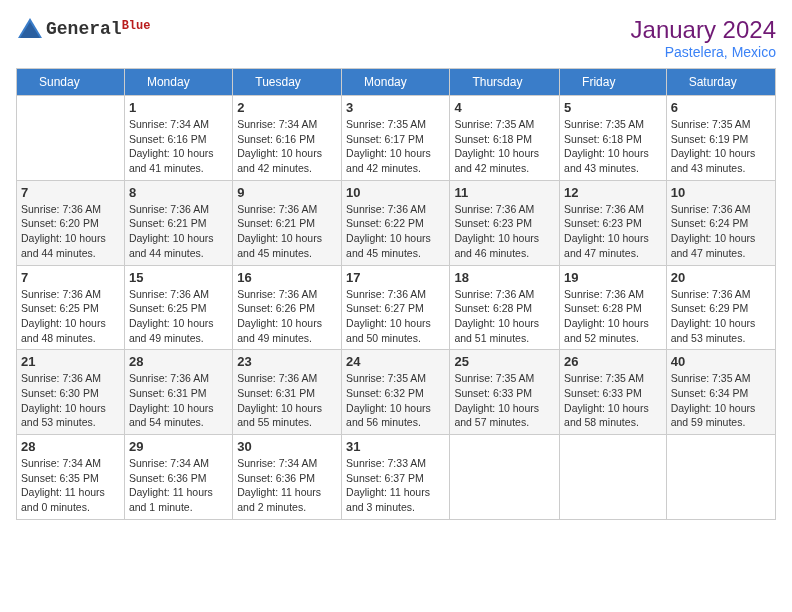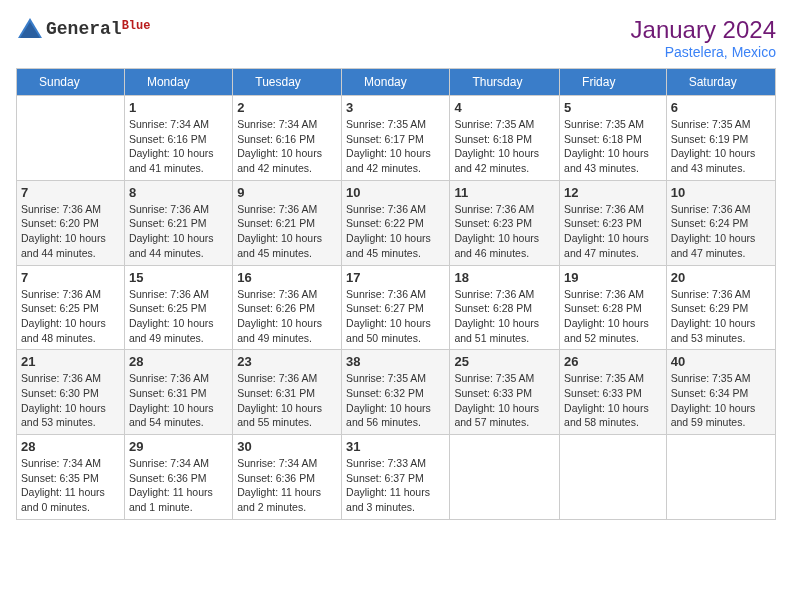--- a/index.html
+++ b/index.html
@@ -223,21 +223,21 @@
         </td>
         <td>
           <span class="day-num">28</span>
           <div class="day-info">Sunrise: 7:36 AM<br>Sunset: 6:31 PM<br>Daylight: 10 hours and 54 minutes.</div>
         </td>
         <td>
           <span class="day-num">23</span>
           <div class="day-info">Sunrise: 7:36 AM<br>Sunset: 6:31 PM<br>Daylight: 10 hours and 55 minutes.</div>
         </td>
         <td>
-          <span class="day-num">38</span>
+          <span class="day-num">24</span>
           <div class="day-info">Sunrise: 7:35 AM<br>Sunset: 6:32 PM<br>Daylight: 10 hours and 56 minutes.</div>
         </td>
         <td>
           <span class="day-num">25</span>
           <div class="day-info">Sunrise: 7:35 AM<br>Sunset: 6:33 PM<br>Daylight: 10 hours and 57 minutes.</div>
         </td>
         <td>
           <span class="day-num">26</span>
           <div class="day-info">Sunrise: 7:35 AM<br>Sunset: 6:33 PM<br>Daylight: 10 hours and 58 minutes.</div>
         </td>

